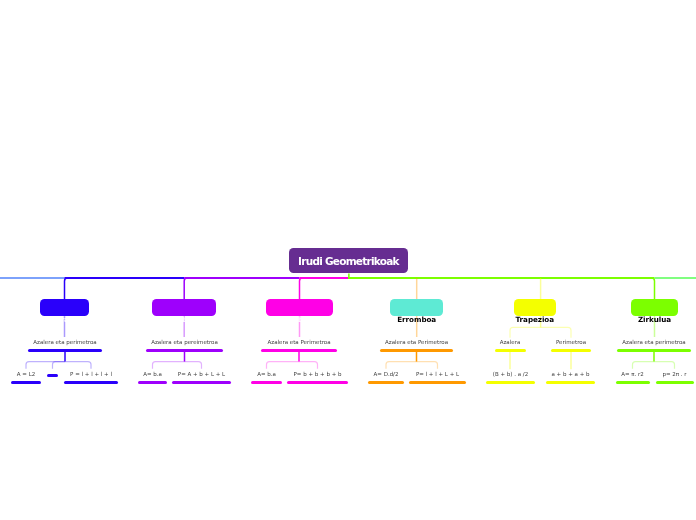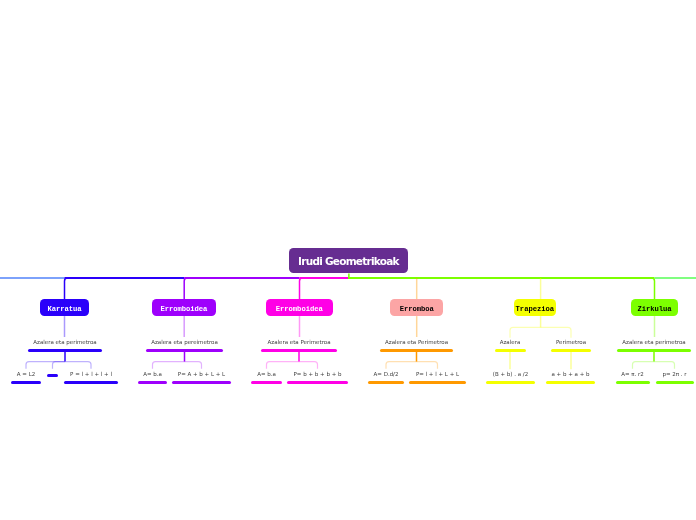--- a/index.html
+++ b/index.html
@@ -5,21 +5,21 @@
 <style>
 html,body{margin:0;padding:0;background:#ffffff;}
 body{width:696px;height:520px;overflow:hidden;background:#fff;
  font-family:"DejaVu Sans",sans-serif;-webkit-font-smoothing:antialiased;}
 #canvas{position:relative;width:696px;height:520px;background:#fff;}
 .node{position:absolute;display:flex;align-items:center;justify-content:center;
  font-weight:bold;white-space:nowrap;box-sizing:border-box;transform:translateZ(0);}
 .root-node{font-size:10.5px;letter-spacing:-0.75px;text-indent:-0.75px;}
 .root-node > span{position:relative;top:0.6px;transform:translateZ(0);}
 .branch-node{font-size:7.2px;letter-spacing:-0.05px;}
-.branch-node > span{position:relative;top:2px;transform:translateZ(0);font-family:Liberation Mono, monospace;}
+.branch-node > span{position:relative;top:12px;transform:translateZ(0);}
 .wires{position:absolute;left:0;top:0;}
 .leaf-label{position:absolute;white-space:nowrap;font-size:5.5px;color:#3f3f3f;
  text-align:center;transform:translateX(-50%) translateZ(0);}
 .leaf-underline{position:absolute;height:3px;border-radius:1.6px;}
 </style>
 </head>
 <body>
 
 <div id="canvas">
     <svg width="696" height="520" class="wires">
@@ -87,21 +87,21 @@
     <div class="leaf-underline" style="left: 172px; top: 380.5px; width: 59px; height: 3px; border-radius: 1.6px; background: rgb(158, 0, 252);"></div>
     <div class="node branch-node" style="left: 266px; top: 298.9px; width: 66.5px; height: 17.2px; border-radius: 4.5px; background: rgb(255, 0, 230); color: rgb(255, 255, 255);">
       <span>Erromboidea</span>
     </div>
     <div class="leaf-label" style="left: 299px; top: 339px;">Azalera eta Perimetroa</div>
     <div class="leaf-underline" style="left: 261px; top: 348.8px; width: 76px; height: 3px; border-radius: 1.6px; background: rgb(255, 0, 230);"></div>
     <div class="leaf-label" style="left: 266.5px; top: 371.3px;">A= b.a</div>
     <div class="leaf-underline" style="left: 251px; top: 380.5px; width: 31px; height: 3px; border-radius: 1.6px; background: rgb(255, 0, 230);"></div>
     <div class="leaf-label" style="left: 317.5px; top: 371.3px;">P= b + b + b + b</div>
     <div class="leaf-underline" style="left: 287px; top: 380.5px; width: 61px; height: 3px; border-radius: 1.6px; background: rgb(255, 0, 230);"></div>
-    <div class="node branch-node" style="left: 390px; top: 298.9px; width: 53.4px; height: 17.2px; border-radius: 4.5px; background: #fca5a5; color: rgb(0, 0, 0);">
+    <div class="node branch-node" style="left: 390px; top: 298.9px; width: 53.4px; height: 17.2px; border-radius: 4.5px; background: #5eead4; color: rgb(0, 0, 0);">
       <span>Erromboa</span>
     </div>
     <div class="leaf-label" style="left: 416.5px; top: 339px;">Azalera eta Perimetroa</div>
     <div class="leaf-underline" style="left: 380px; top: 348.8px; width: 73px; height: 3px; border-radius: 1.6px; background: rgb(255, 153, 0);"></div>
     <div class="leaf-label" style="left: 386px; top: 371.3px;">A= D.d/2</div>
     <div class="leaf-underline" style="left: 368px; top: 380.5px; width: 36px; height: 3px; border-radius: 1.6px; background: rgb(255, 153, 0);"></div>
     <div class="leaf-label" style="left: 437.5px; top: 371.3px;">P= l + l + L + L</div>
     <div class="leaf-underline" style="left: 409px; top: 380.5px; width: 57px; height: 3px; border-radius: 1.6px; background: rgb(255, 153, 0);"></div>
     <div class="node branch-node" style="left: 513.8px; top: 298.9px; width: 42px; height: 17.2px; border-radius: 4.5px; background: rgb(244, 255, 0); color: rgb(0, 0, 0);">
       <span>Trapezioa</span>

